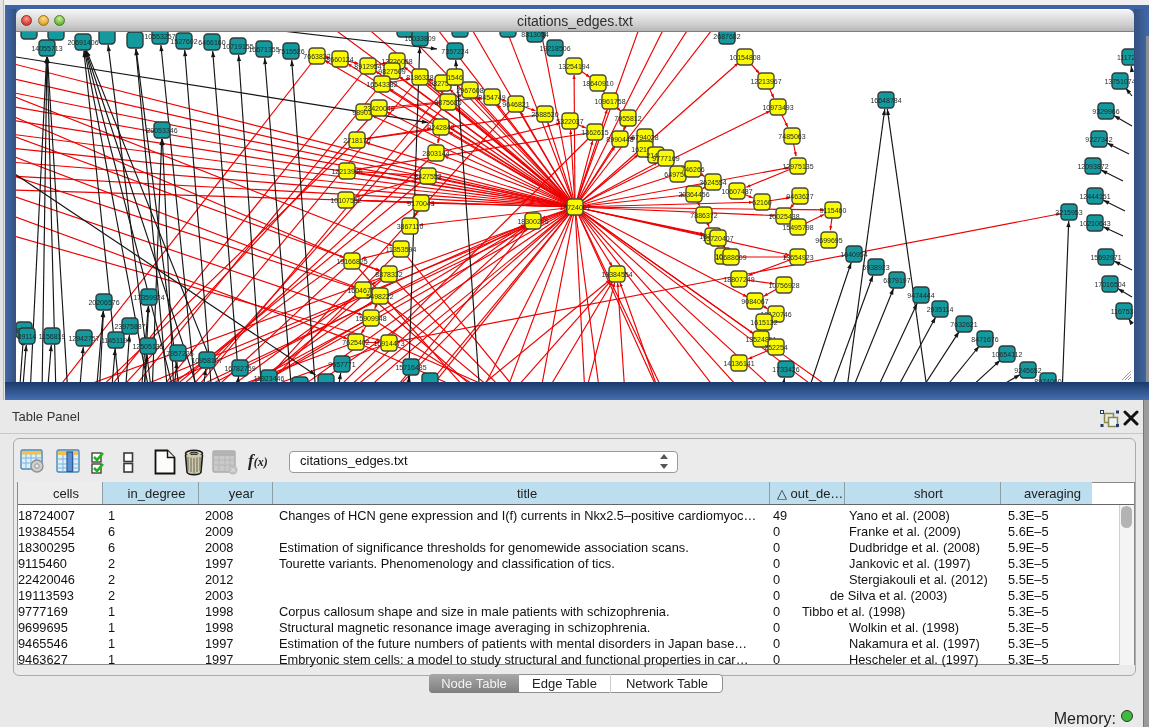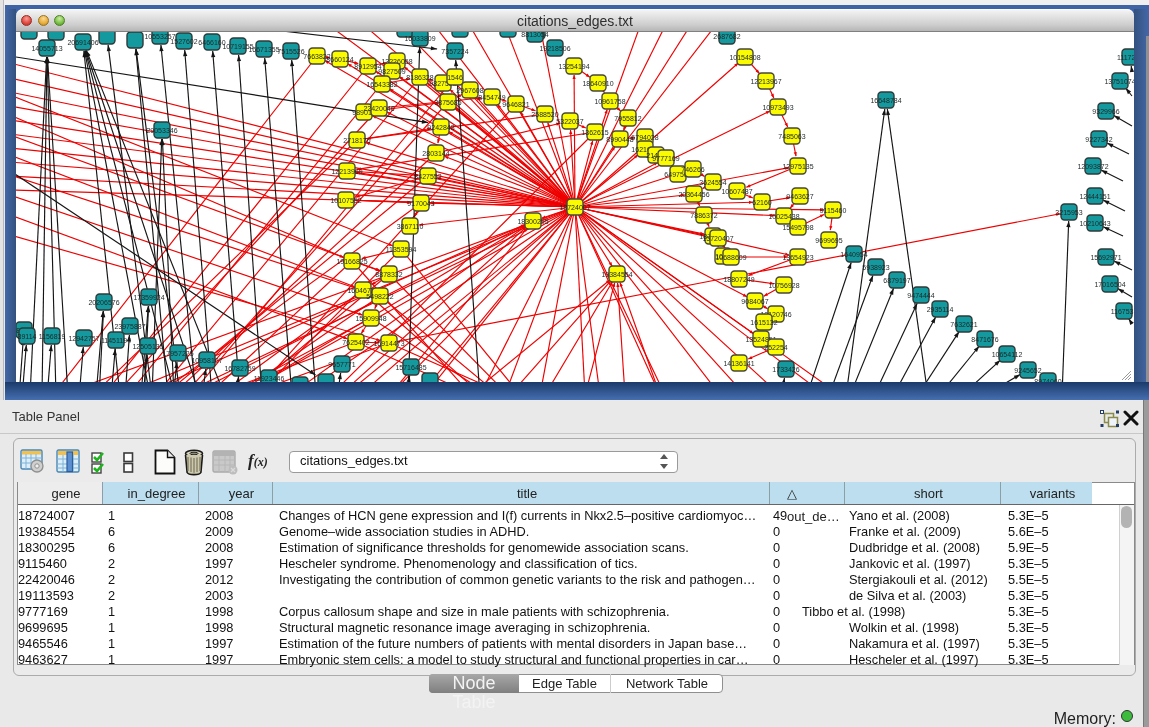--- a/index.html
+++ b/index.html
@@ -837,79 +837,77 @@
 <div class="abs" style="left:289px;top:451px;width:389px;height:22px;background:#fff;
  border:1px solid #9a9a9a;border-radius:4px"></div>
 <div class="abs" style="left:300px;top:453px;font-size:13px;color:#111">citations_edges.txt</div>
 <svg width="14" height="18" style="position:absolute;left:657px;top:453px">
  <path d="M7 1 L11 6 L3 6 Z" fill="#555"></path>
     <path d="M7 16 L11 11 L3 11 Z" fill="#555"></path>
 </svg>
 
 <div class="abs" style="left:17px;top:482px;width:1118px;height:183px;background:#fff;
  border:1px solid #8a8a8a"></div>
-<div class="hc" style="left:18px;width:84px;background:#ededed;border-left:none">gene</div>
+<div class="hc" style="left:18px;width:84px;background:#ededed;border-left:none">cells</div>
 <div class="hc" style="left:102px;width:96px">in_degree</div>
 <div class="hc" style="left:198px;width:74px">year</div>
 <div class="hc" style="left:272px;width:497px">title</div>
-<div class="hc" style="left:769px;width:75px;text-align:left;padding-left:17px">△ out_de…</div>
+<div class="hc" style="left:769px;width:75px;text-align:left;padding-left:7px">△ out_de…</div>
 <div class="hc" style="left:844px;width:156px">short</div>
-<div class="hc" style="left:1000px;width:92px">variants</div>
+<div class="hc" style="left:1000px;width:92px">averaging</div>
 <div class="abs" style="left:18px;top:504px;width:1116px;height:1px;background:#666"></div>
 <div class="tr" style="top:507px">
 <span style="left:18px">18724007</span>
     <span style="left:108px">1</span>
 <span style="left:205px">2008</span>
     <span style="left:279px">Changes of HCN gene expression and I(f) currents in Nkx2.5–positive cardiomyoc…</span>
 <span style="left:773px">49</span>
     <span style="left:849px">Yano et al. (2008)</span>
 <span style="left:1008px">5.3E–5</span>
   </div>
 <div class="tr" style="top:523px">
 <span style="left:18px">19384554</span>
     <span style="left:108px">6</span>
 <span style="left:205px">2009</span>
-    <span style="left:279px">Genome–wide association studies in ADHD.</span>
 <span style="left:773px">0</span>
     <span style="left:849px">Franke et al. (2009)</span>
 <span style="left:1008px">5.6E–5</span>
   </div>
 <div class="tr" style="top:539px">
 <span style="left:18px">18300295</span>
     <span style="left:108px">6</span>
 <span style="left:205px">2008</span>
     <span style="left:279px">Estimation of significance thresholds for genomewide association scans.</span>
 <span style="left:773px">0</span>
     <span style="left:849px">Dudbridge et al. (2008)</span>
 <span style="left:1008px">5.9E–5</span>
   </div>
 <div class="tr" style="top:555px">
 <span style="left:18px">9115460</span>
     <span style="left:108px">2</span>
 <span style="left:205px">1997</span>
-    <span style="left:279px">Hescheler syndrome. Phenomenology and classification of tics.</span>
+    <span style="left:279px">Tourette variants. Phenomenology and classification of tics.</span>
 <span style="left:773px">0</span>
     <span style="left:849px">Jankovic et al. (1997)</span>
 <span style="left:1008px">5.3E–5</span>
   </div>
 <div class="tr" style="top:571px">
 <span style="left:18px">22420046</span>
     <span style="left:108px">2</span>
 <span style="left:205px">2012</span>
-    <span style="left:279px">Investigating the contribution of common genetic variants to the risk and pathogen…</span>
 <span style="left:773px">0</span>
     <span style="left:849px">Stergiakouli et al. (2012)</span>
 <span style="left:1008px">5.5E–5</span>
   </div>
 <div class="tr" style="top:587px">
 <span style="left:18px">19113593</span>
     <span style="left:108px">2</span>
 <span style="left:205px">2003</span>
 <span style="left:773px">0</span>
-    <span style="left:849px">de Silva et al. (2003)</span>
+    <span style="left:830px">de Silva et al. (2003)</span>
 <span style="left:1008px">5.3E–5</span>
   </div>
 <div class="tr" style="top:603px">
 <span style="left:18px">9777169</span>
     <span style="left:108px">1</span>
 <span style="left:205px">1998</span>
     <span style="left:279px">Corpus callosum shape and size in male patients with schizophrenia.</span>
 <span style="left:773px">0</span>
     <span style="left:802px">Tibbo et al. (1998)</span>
 <span style="left:1008px">5.3E–5</span>
@@ -941,21 +939,21 @@
     <span style="left:849px">Hescheler et al. (1997)</span>
 <span style="left:1008px">5.3E–5</span>
   </div>
 
 <div class="abs" style="left:1119px;top:505px;width:15px;height:160px;background:#f4f4f4;border-left:1px solid #d0d0d0"></div>
 <div class="abs" style="left:1121px;top:506px;width:11px;height:22px;background:#b3b3b3;border-radius:6px"></div>
 
 <div class="abs" style="left:429px;top:674px;width:294px;height:19px;border:1px solid #8f8f8f;
  border-radius:4px;background:#fff"></div>
 <div class="abs" style="left:429px;top:674px;width:90px;height:19px;border-radius:4px 0 0 4px;
- background:linear-gradient(#a8a8a8,#7f7f7f);color:#f3f3f3;font-size:18px;text-align:center;line-height:19px">Node Table</div>
+ background:linear-gradient(#a8a8a8,#7f7f7f);color:#f3f3f3;font-size:13px;text-align:center;line-height:19px">Node Table</div>
 <div class="abs" style="left:519px;top:674px;width:92px;height:19px;color:#222;font-size:13px;
  text-align:center;line-height:19px;border-right:1px solid #ccc">Edge Table</div>
 <div class="abs" style="left:611px;top:674px;width:112px;height:19px;color:#222;font-size:13px;
  text-align:center;line-height:19px">Network Table</div>
 
 <div class="abs" style="left:1040px;top:710px;width:76px;text-align:right;font-size:16px;color:#222">Memory: OK</div>
 <div class="abs" style="left:1121px;top:710px;width:12px;height:12px;border-radius:50%;
  background:#3dbb3d;border:1px solid #333"></div>
 <div class="abs" style="left:1143px;top:400px;width:6px;height:327px;background:#9b9b9b;border-left:1px solid #777"></div>
 </body></html>

